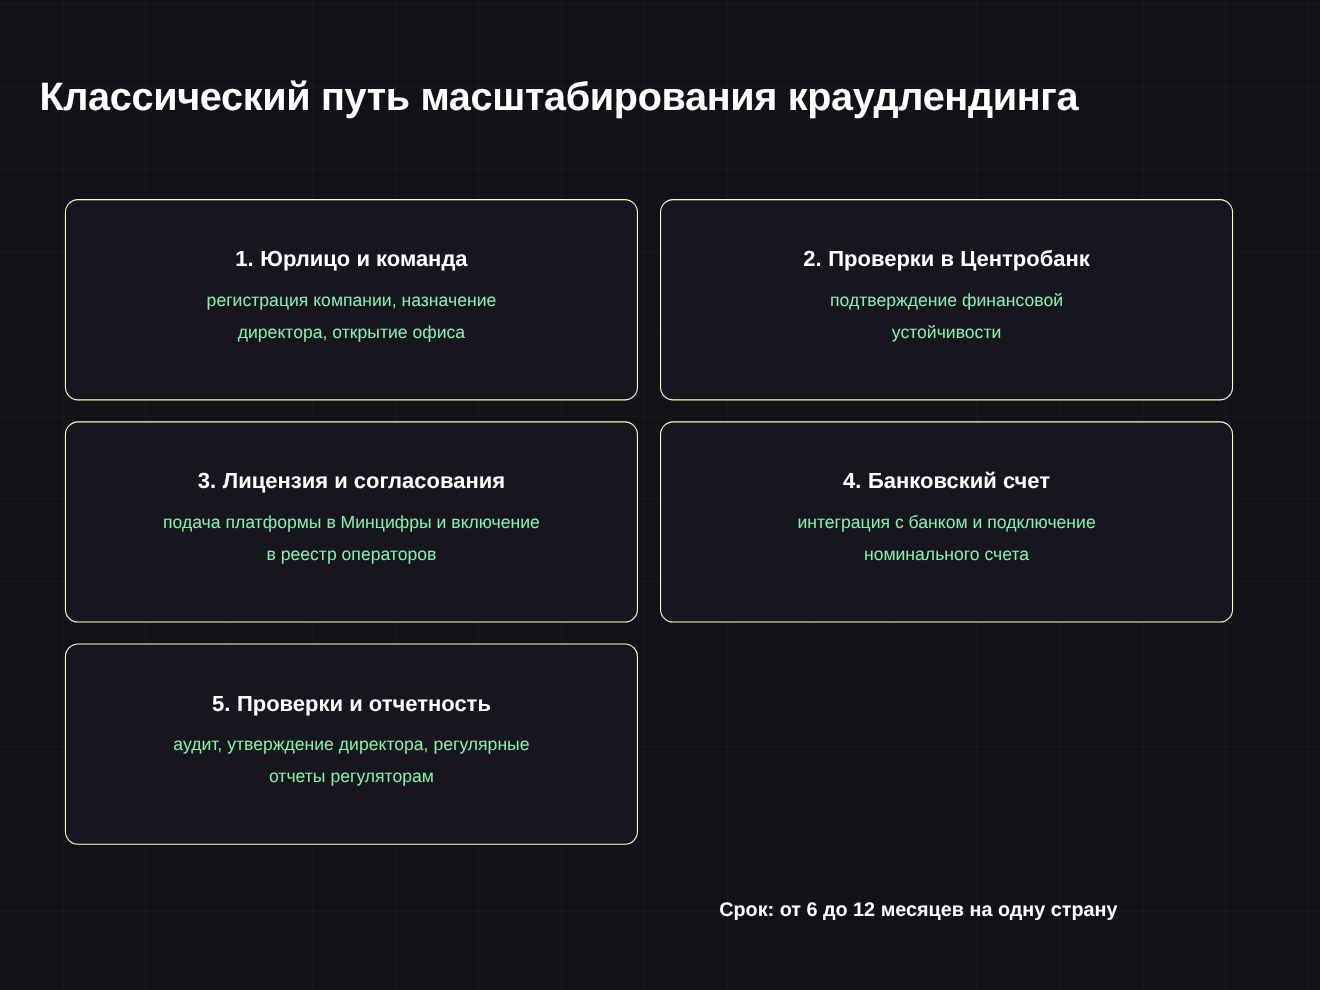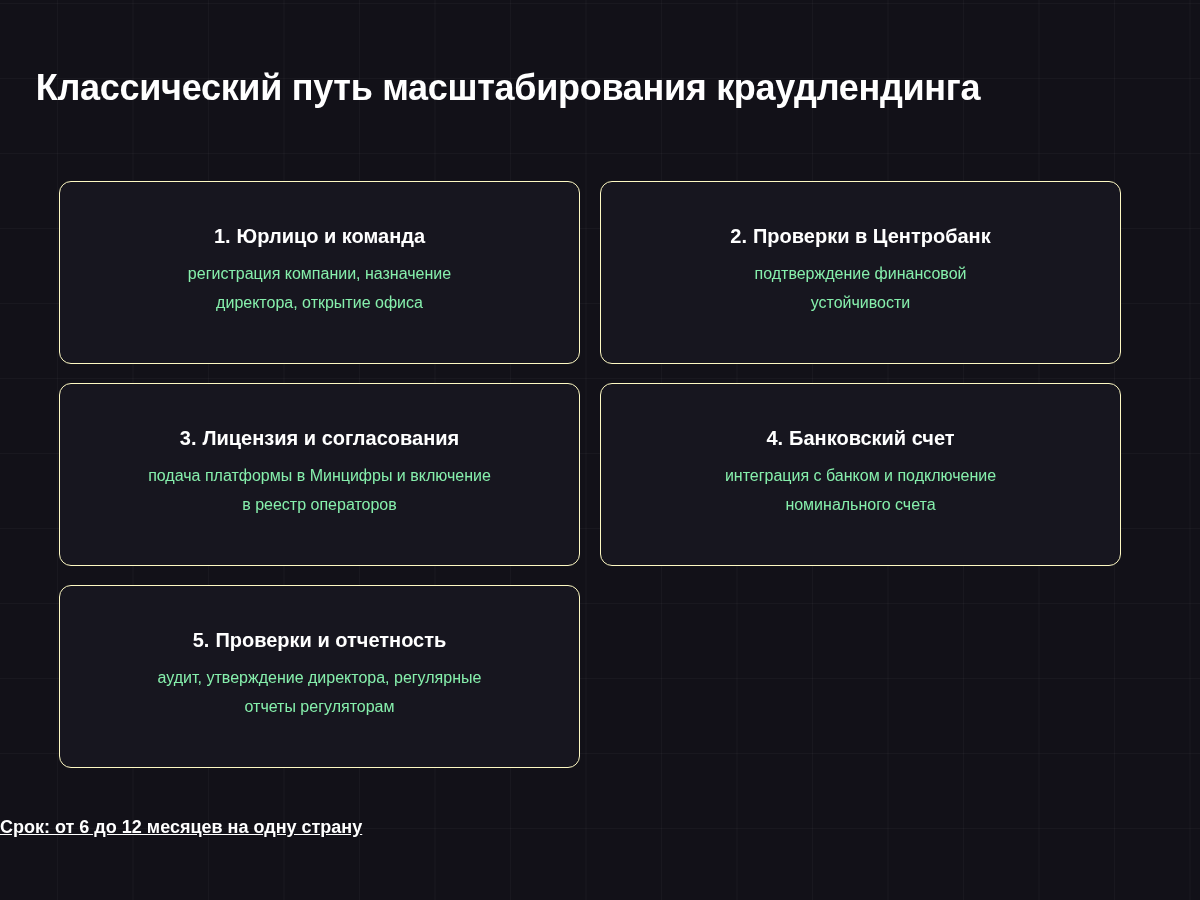--- a/index.html
+++ b/index.html
@@ -94,27 +94,26 @@
     line-height:29px;
     max-width:460px;
     white-space:pre-line;
   }
 
   
   #footer-note {
     position:absolute;
     left:0; right:0;
     top:814px;
-    text-align:left;
+    text-align:right;
     color:#ffffff;
     font-size:18px;
     font-weight:bold;
     line-height:26px;
     white-space:nowrap;
-    text-decoration:underline;
   }
 </style>
 </head>
 <body>
 
 <div id="grid-overlay"></div>
 
 <div id="page">
 
   <h1 id="page-title">Классический путь масштабирования краудлендинга</h1>

